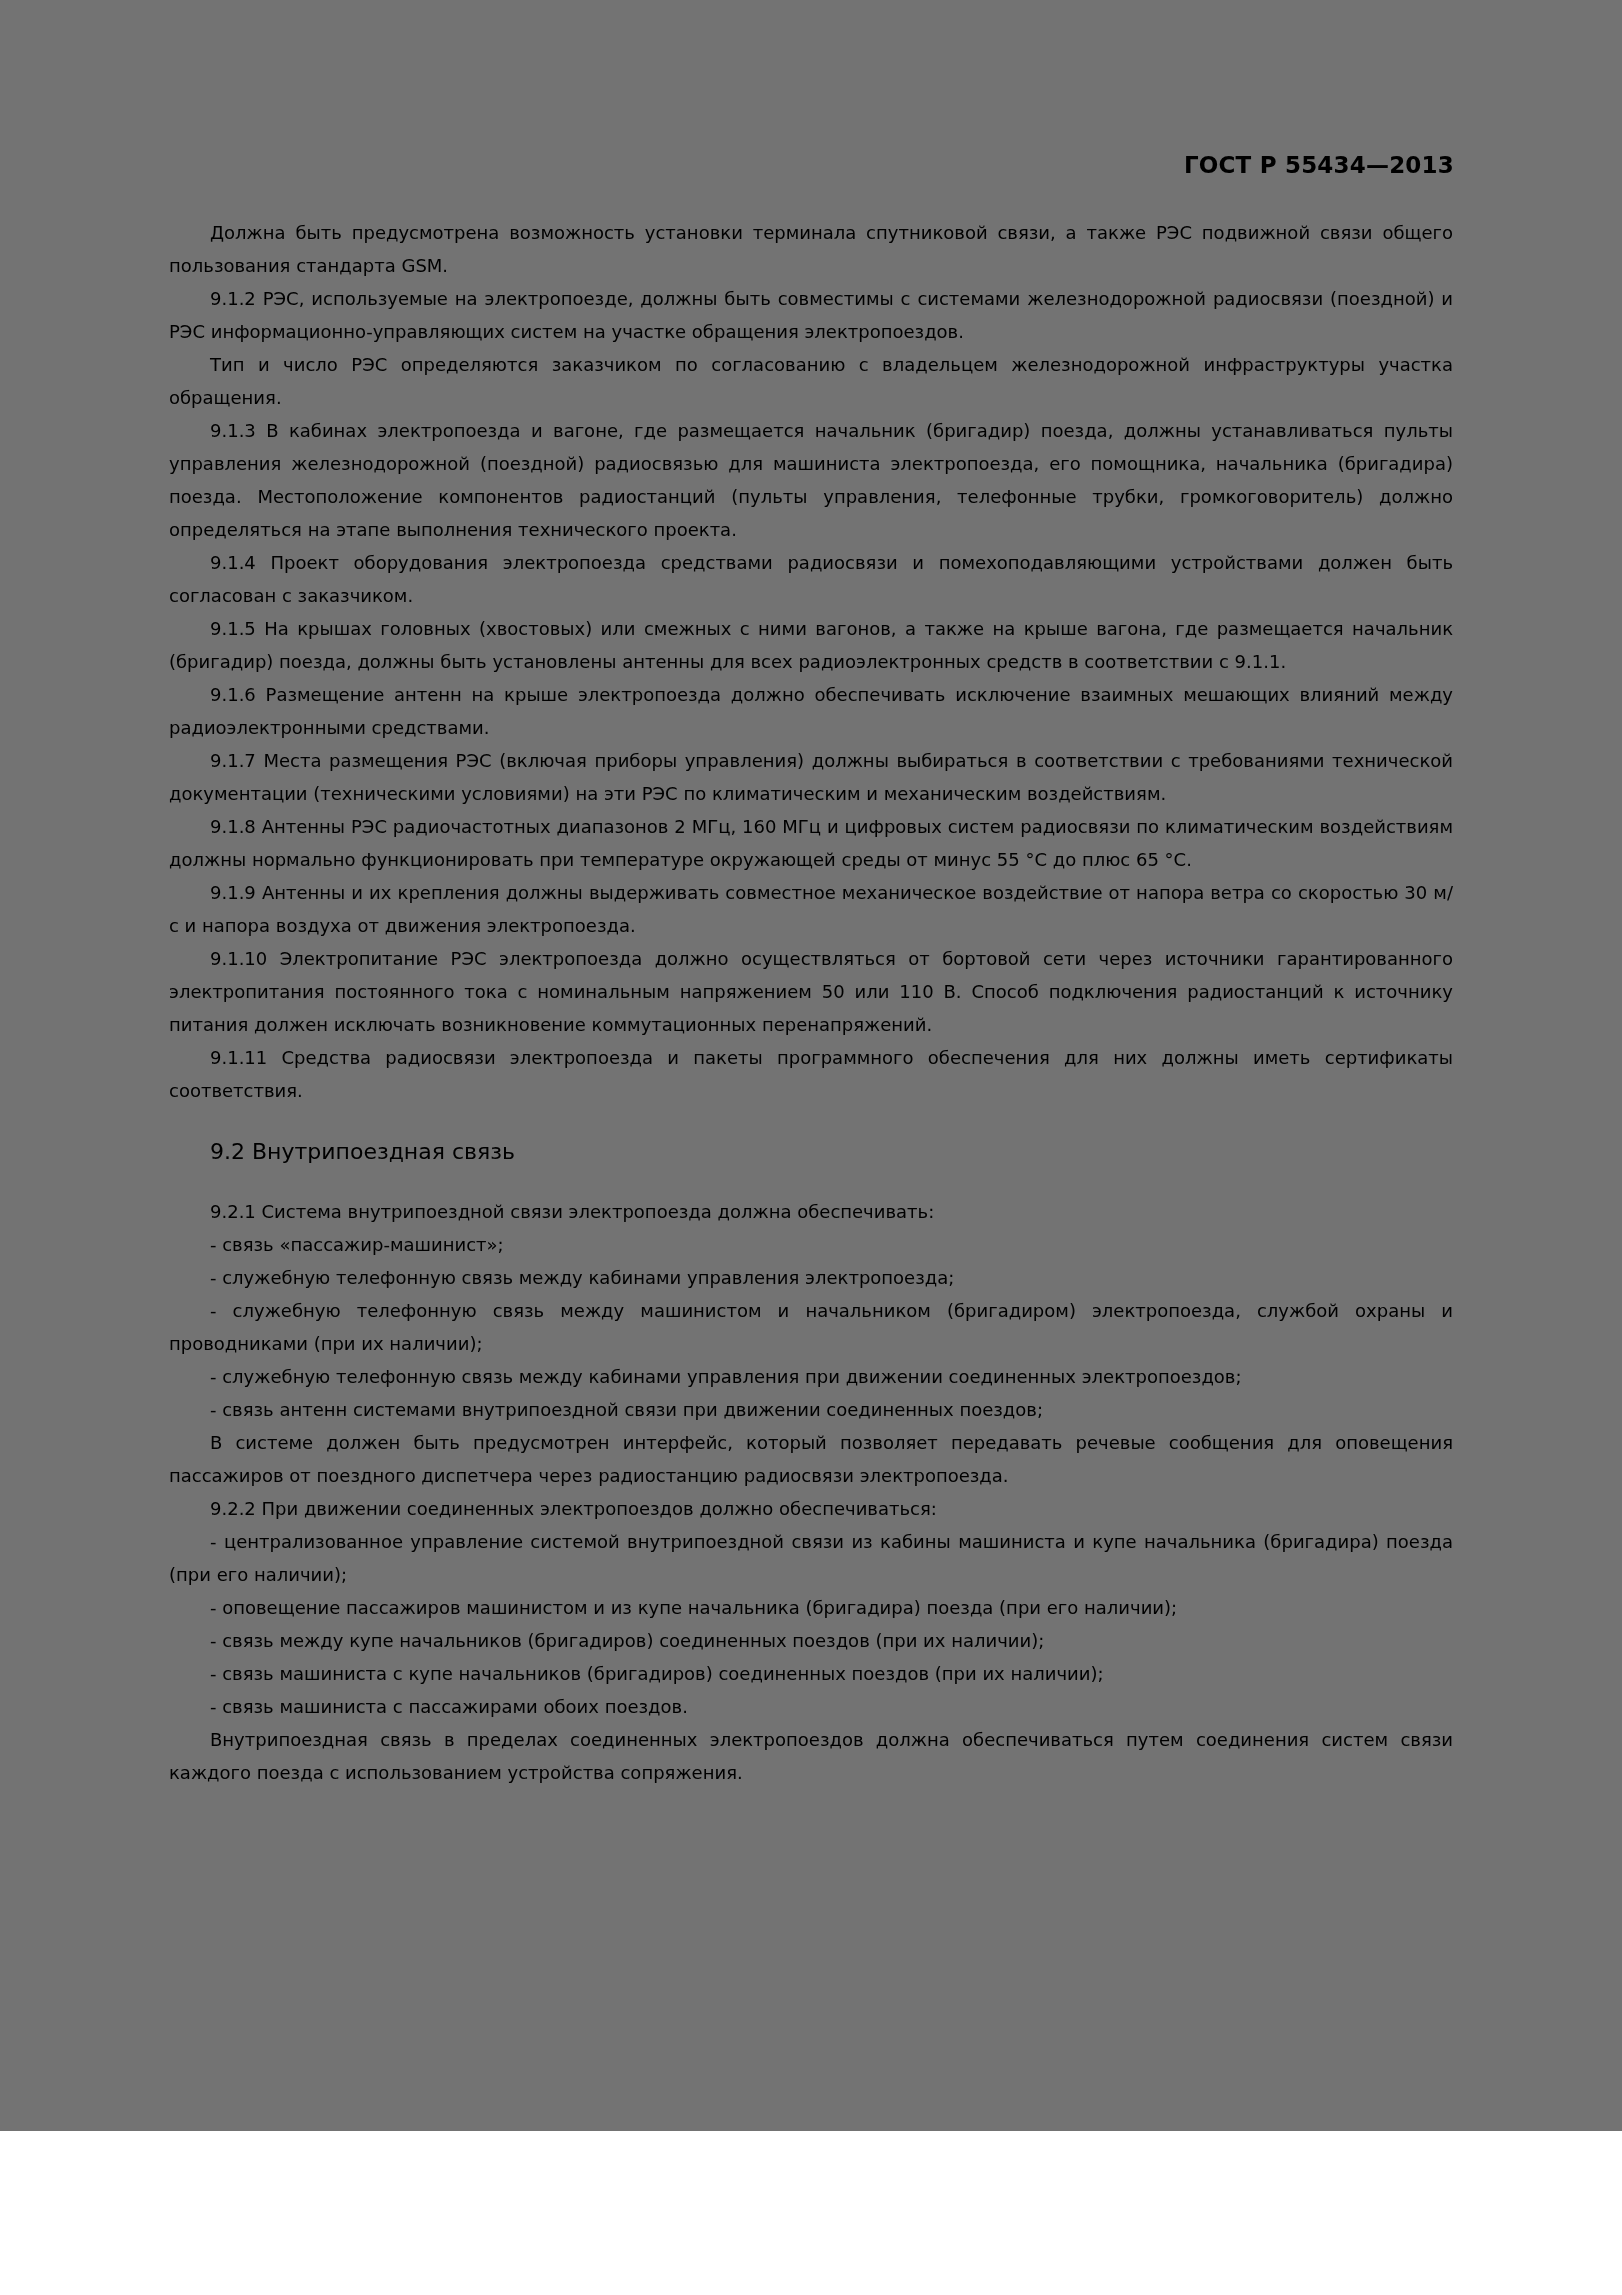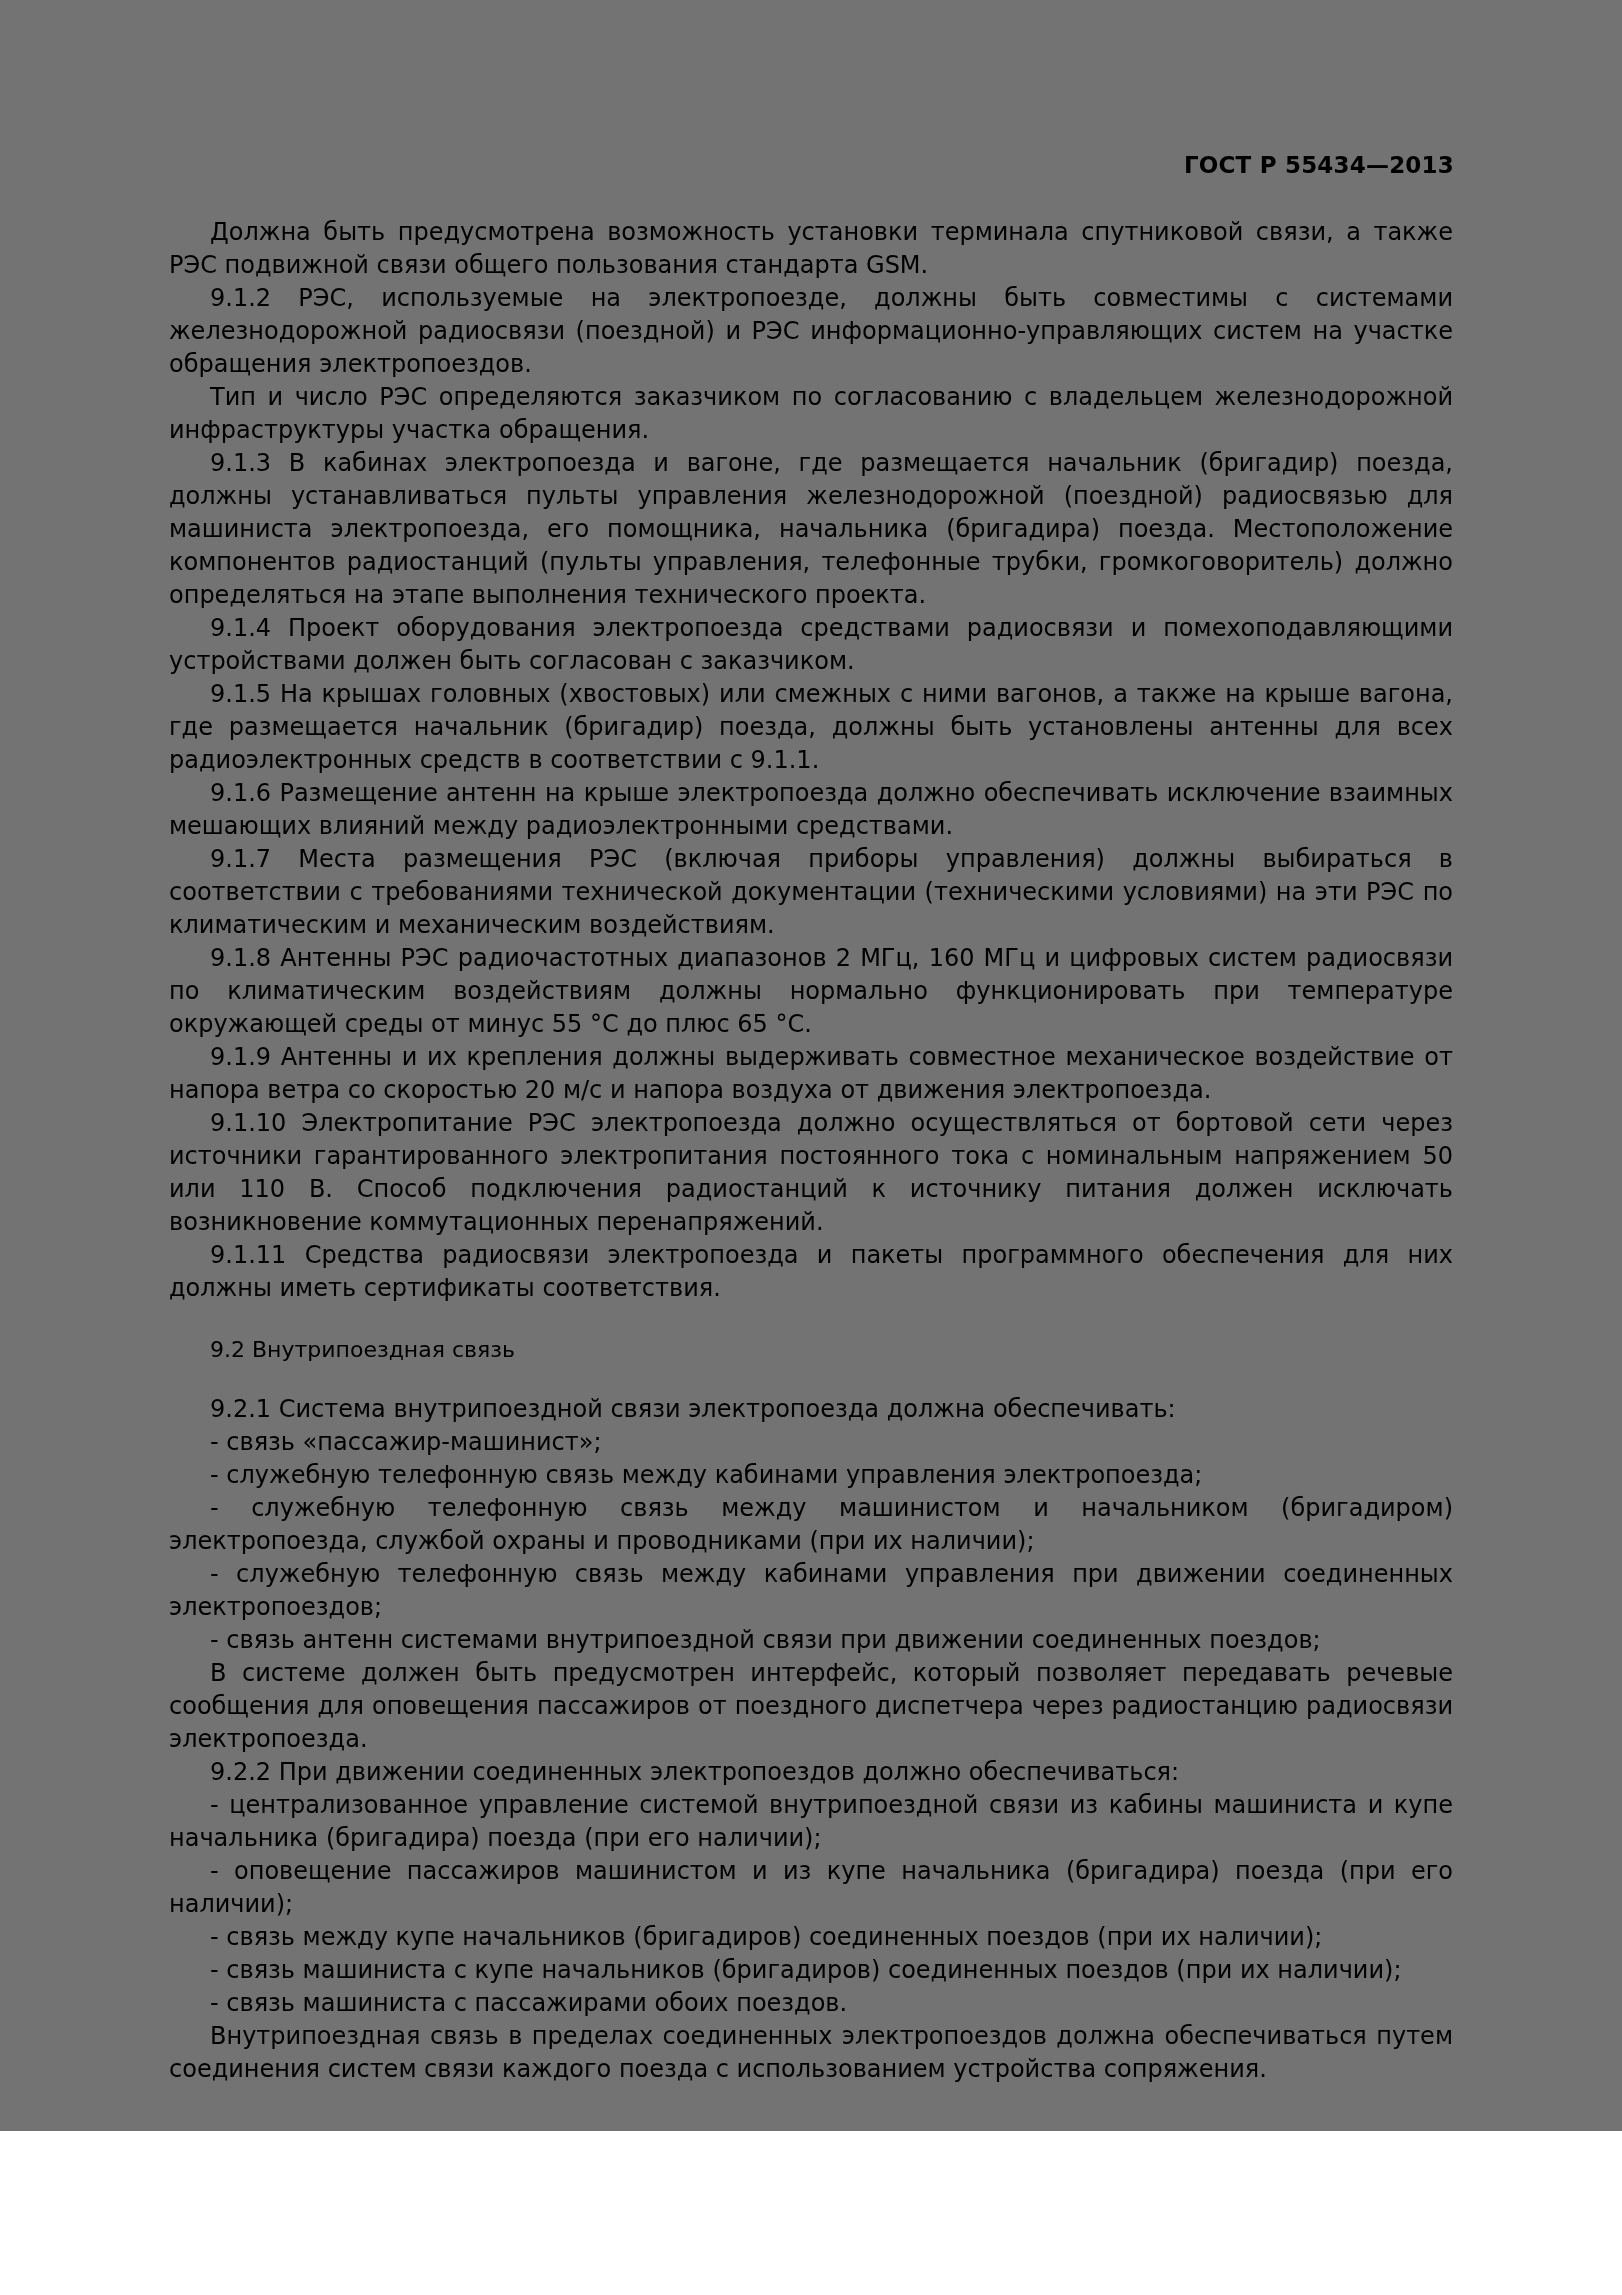--- a/index.html
+++ b/index.html
@@ -27,21 +27,21 @@
     white-space: nowrap;
   }
   .content {
     position: absolute;
     left: 169px;
     top: 216px;
     width: 1284px;
   }
   p {
     margin: 0;
-    font-size: 24px;
+    font-size: 18px;
     line-height: 33px;
     text-align: justify;
     text-justify: inter-word;
     hyphens: manual;
   }
   p.ind {
     text-indent: 41px;
   }
   .sec-head {
     margin: 0;
@@ -68,21 +68,21 @@
 
     <p class="ind">Должна быть предусмотрена возможность установки терминала спутниковой связи, а также РЭС подвижной связи общего пользования стандарта GSM.</p>
     <p class="ind">9.1.2 РЭС, используемые на электропоезде, должны быть совместимы с системами железнодорожной радиосвязи (поездной) и РЭС информационно-управляющих систем на участке обращения электропоездов.</p>
     <p class="ind">Тип и число РЭС определяются заказчиком по согласованию с владельцем железнодорожной инфраструктуры участка обращения.</p>
     <p class="ind">9.1.3 В кабинах электропоезда и вагоне, где размещается начальник (бригадир) поезда, должны устанавливаться пульты управления железнодорожной (поездной) радиосвязью для машиниста электропоезда, его помощника, начальника (бригадира) поезда. Местоположение компонентов радиостанций (пульты управления, телефонные трубки, громкоговоритель) должно определяться на этапе выполнения технического проекта.</p>
     <p class="ind">9.1.4 Проект оборудования электропоезда средствами радиосвязи и помехоподавляющими устройствами должен быть согласован с заказчиком.</p>
     <p class="ind">9.1.5 На крышах головных (хвостовых) или смежных с ними вагонов, а также на крыше вагона, где размещается начальник (бригадир) поезда, должны быть установлены антенны для всех радиоэлектронных средств в соответствии с 9.1.1.</p>
     <p class="ind">9.1.6 Размещение антенн на крыше электропоезда должно обеспечивать исключение взаимных мешающих влияний между радиоэлектронными средствами.</p>
     <p class="ind">9.1.7 Места размещения РЭС (включая приборы управления) должны выбираться в соответствии с требованиями технической документации (техническими условиями) на эти РЭС по климатическим и механическим воздействиям.</p>
     <p class="ind">9.1.8 Антенны РЭС радиочастотных диапазонов 2 МГц, 160 МГц и цифровых систем радиосвязи по климатическим воздействиям должны нормально функционировать при температуре окружающей среды от минус 55 °С до плюс 65 °С.</p>
-    <p class="ind">9.1.9 Антенны и их крепления должны выдерживать совместное механическое воздействие от напора ветра со скоростью 20 м/с и напора воздуха от движения электропоезда.</p>
+    <p class="ind">9.1.9 Антенны и их крепления должны выдерживать совместное механическое воздействие от напора ветра со скоростью 30 м/с и напора воздуха от движения электропоезда.</p>
     <p class="ind">9.1.10 Электропитание РЭС электропоезда должно осуществляться от бортовой сети через источники гарантированного электропитания постоянного тока с номинальным напряжением 50 или 110 В. Способ подключения радиостанций к источнику питания должен исключать возникновение коммутационных перенапряжений.</p>
     <p class="ind">9.1.11 Средства радиосвязи электропоезда и пакеты программного обеспечения для них должны иметь сертификаты соответствия.</p>
 
     <div class="sec-head gap-before gap-after">9.2 Внутрипоездная связь</div>
 
     <p class="ind">9.2.1 Система внутрипоездной связи электропоезда должна обеспечивать:</p>
     <p class="ind">- связь «пассажир-машинист»;</p>
     <p class="ind">- служебную телефонную связь между кабинами управления электропоезда;</p>
     <p class="ind">- служебную телефонную связь между машинистом и начальником (бригадиром) электропоезда, службой охраны и проводниками (при их наличии);</p>
     <p class="ind">- служебную телефонную связь между кабинами управления при движении соединенных электропоездов;</p>

